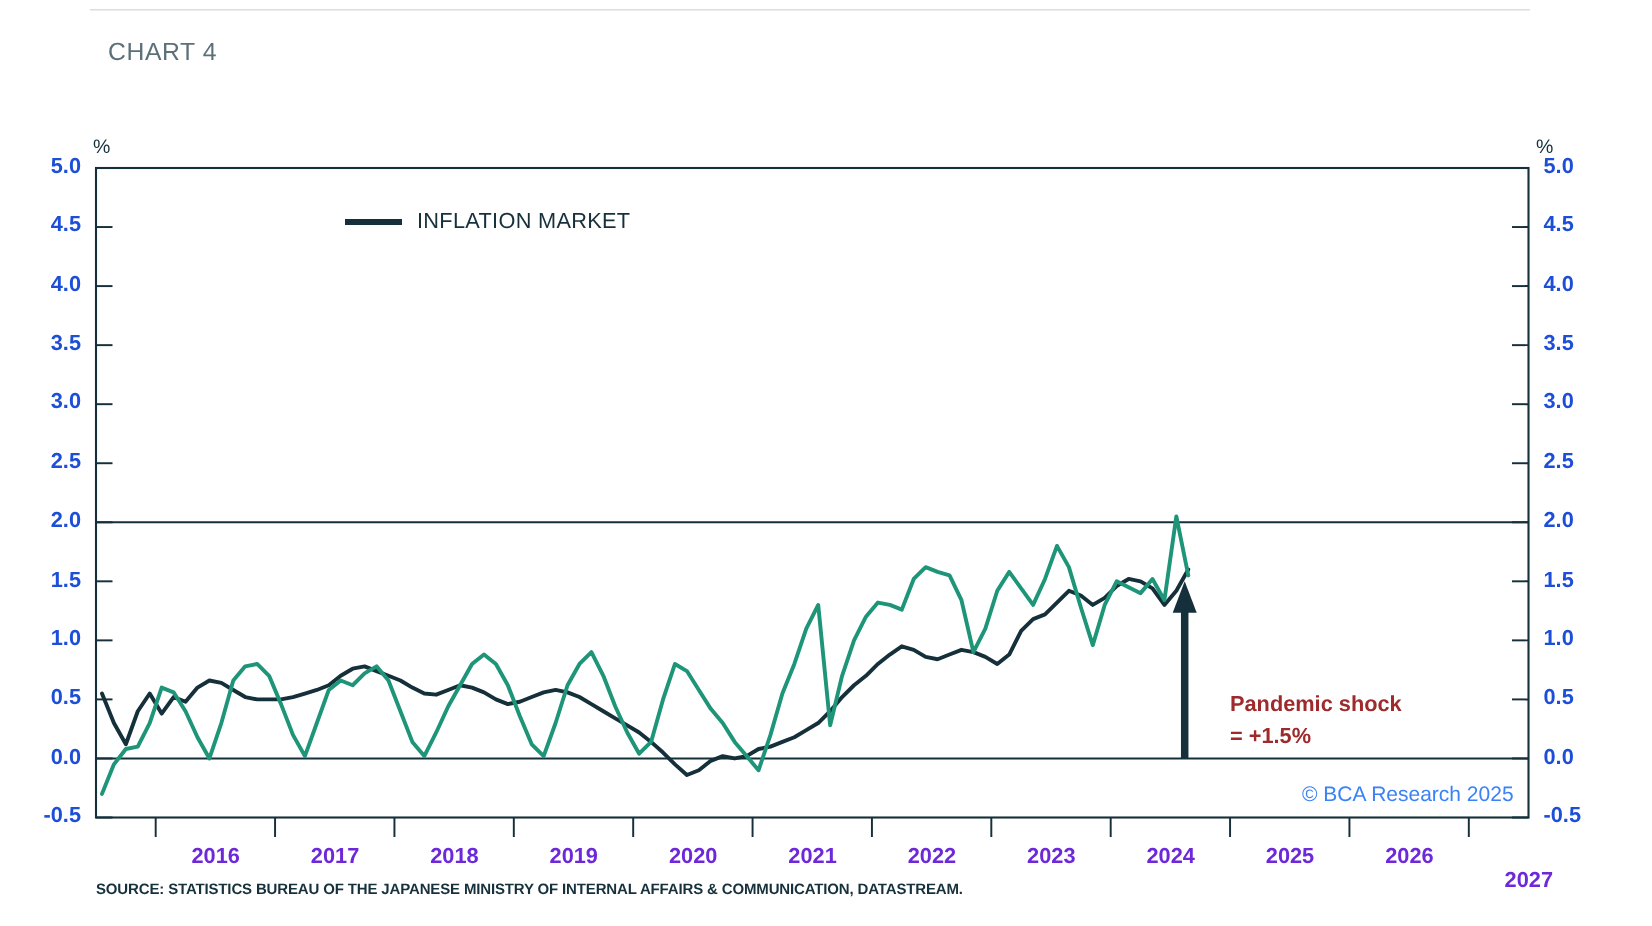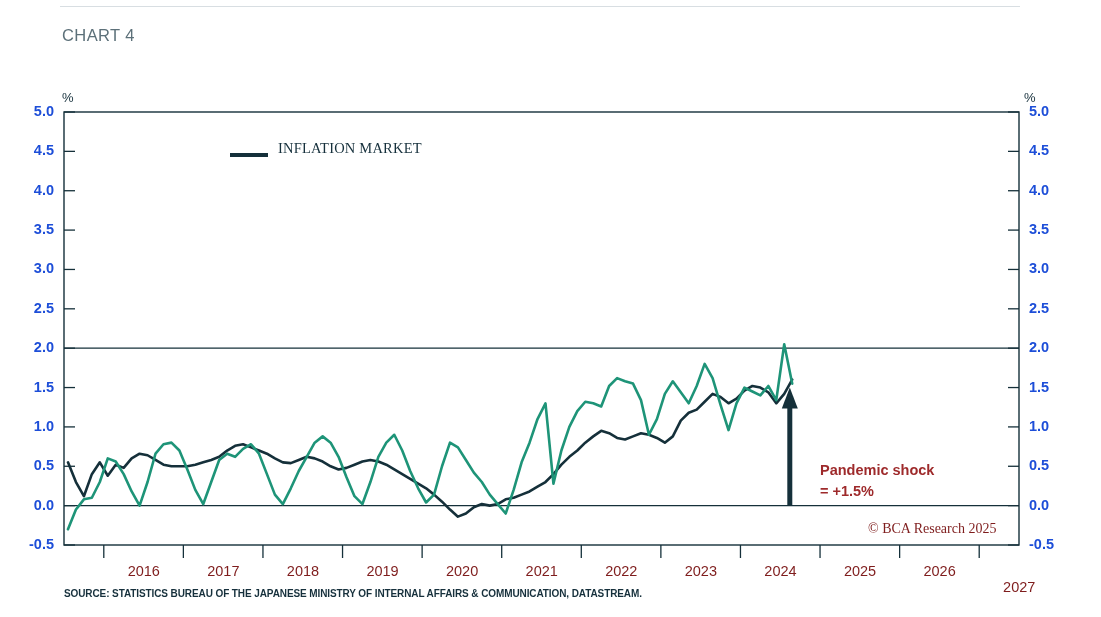--- a/index.html
+++ b/index.html
@@ -23,21 +23,21 @@
   .top-rule {
     position: absolute;
     left: 60px;
     top: 6px;
     width: 960px;
     height: 1px;
     background: #d8dee2;
   }
   .chart-kicker {
     position: absolute;
-    left: 62px;
+    left: 72px;
     top: 26px;
     font-size: 16.5px;
     letter-spacing: 0.4px;
     color: #5c7079;
     font-weight: 400;
   }
   .chart-title {
     position: absolute;
     left: 62px;
     top: 52px;
@@ -79,43 +79,42 @@
     color: #1d4ed8;
     text-align: right;
     width: 40px;
   }
   .ytick-label.right {
     text-align: left;
   }
   .xtick-label {
     position: absolute;
     font-size: 14.5px;
-    font-weight: 400;
-    color: #7f1d1d;
+    font-weight: 700;
+    color: #6d28d9;
     text-align: center;
     width: 70px;
   }
   .legend {
     position: absolute;
     left: 230px;
     top: 140px;
   }
   .legend-title {
     font-size: 14.5px;
     color: #16303c;
     letter-spacing: 0.2px;
     margin-bottom: 10px;
     white-space: nowrap;
   }
   .legend-row {
     display: flex;
-    align-items: flex-end;
+    align-items: center;
     margin-bottom: 5px;
     white-space: nowrap;
-    font-family: Liberation Serif, serif;
   }
   .legend-swatch {
     width: 38px;
     height: 4px;
     margin-right: 10px;
     flex: none;
   }
   .legend-label {
     font-size: 14.5px;
     color: #16303c;
@@ -130,22 +129,22 @@
     color: #9e2a2b;
     line-height: 1.45;
     white-space: nowrap;
     margin-top: 30px;
   }
   .copyright {
     position: absolute;
     left: 868px;
     top: 521px;
     font-size: 14px;
-    color: #7f1d1d;
-    font-family: Liberation Serif, serif;
+    color: #3b82f6;
+    font-family: Liberation Sans, sans-serif;
     white-space: nowrap;
   }
   .source {
     position: absolute;
     left: 64px;
     top: 588px;
     font-size: 10px;
     font-weight: 700;
     color: #16303c;
     letter-spacing: -0.1px;

